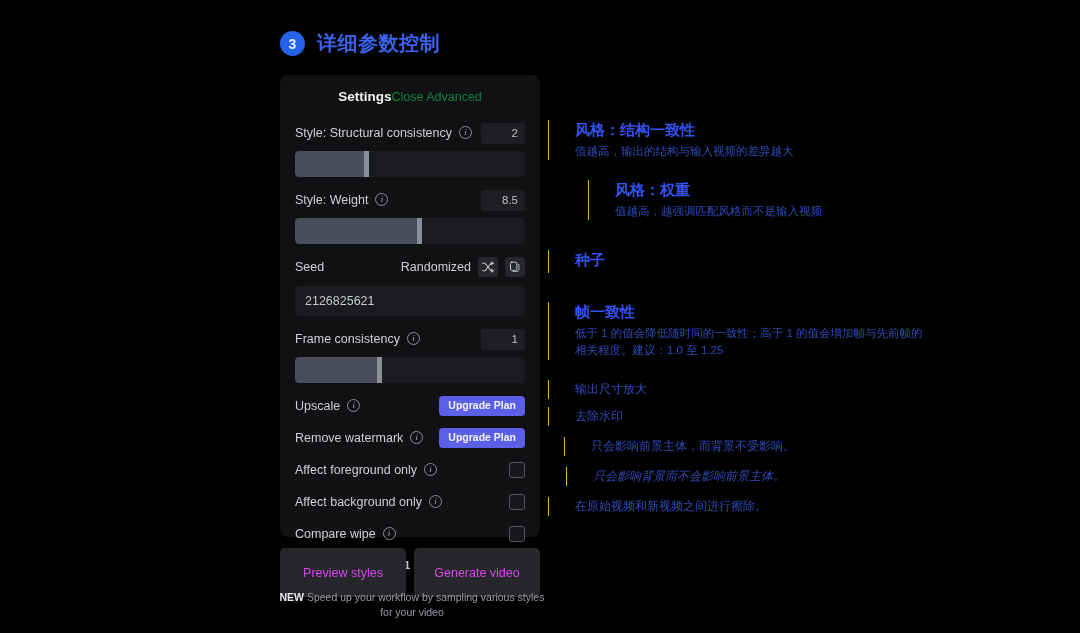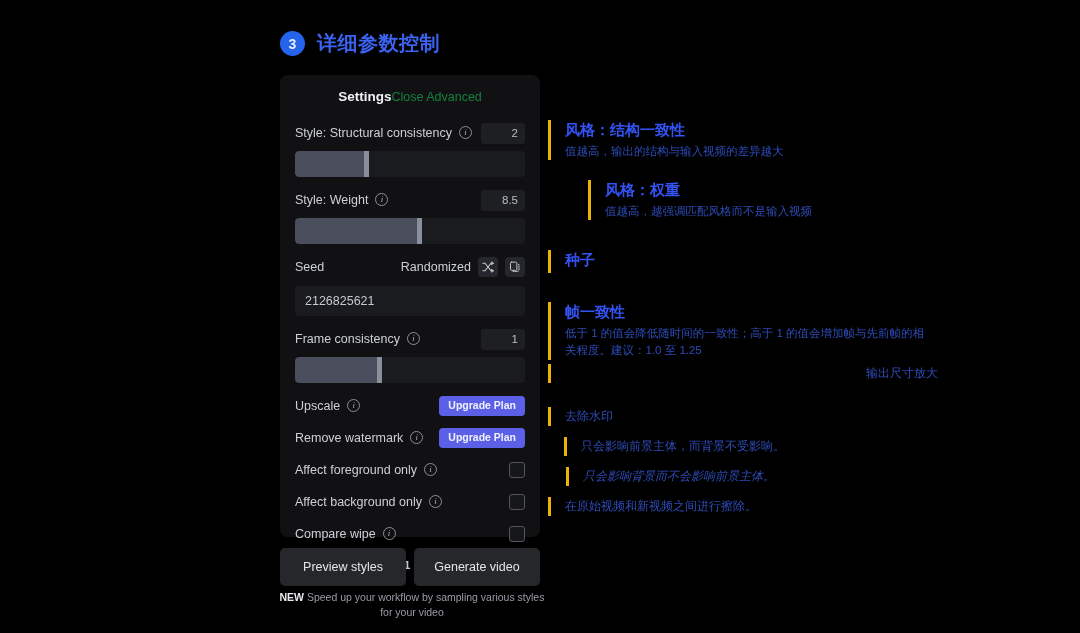--- a/index.html
+++ b/index.html
@@ -112,35 +112,35 @@
     color: #c5c8d4; font-size: 11.5px; font-weight: 600;
     letter-spacing: .1px;
   }
 
   
   .btn-row {
     position: absolute; left: 280px; top: 548px;
     width: 260px; display: flex; gap: 8px;
   }
   .big-btn {
-    flex: 1; height: 38px; background: #26272b; border-radius: 5px;
-    color: #e5e5e5; font-size: 12.5px;
+    flex: 1; height: 49px; background: #26272b; border-radius: 5px;
+    color: #d946ef; font-size: 12.5px;
     display: flex; align-items: center; justify-content: center;
   }
   .footnote {
     position: absolute; left: 272px; top: 590px; width: 280px;
     text-align: center; color: #9a9da8; font-size: 10.5px; line-height: 1.45;
   }
   .footnote b { color: #e9eaf0; font-weight: 700; }
 
   
   .annos { position: absolute; left: 548px; top: 120px; width: 400px; }
   .anno {
-    position: absolute; padding-left: 14px;
-    border-left: 3px solid #eab308;
+    position: absolute; padding-left: 26px;
+    border-left: 1px solid #eab308;
   }
   .anno-h {
     color: #3353f5; font-size: 15px; font-weight: 700;
     line-height: 1.3; margin-bottom: 3px;
   }
   .anno-p {
     color: #2d4bb8; font-size: 11.5px; line-height: 1.55;
   }
   .anno-single .anno-p { color: #2f4cbb; font-size: 12px; }
 </style>
@@ -284,21 +284,21 @@
 
     <div class="anno" style="top:130px; left:0; width:390px;">
       <div class="anno-h">种子</div>
     </div>
 
     <div class="anno" style="top:182px; left:0; width:385px;">
       <div class="anno-h">帧一致性</div>
       <div class="anno-p">低于 1 的值会降低随时间的一致性；高于 1 的值会增加帧与先前帧的相关程度。建议：1.0 至 1.25</div>
     </div>
 
-    <div class="anno anno-single" style="top:244px; left:0; width:390px;text-align:right;">
+    <div class="anno anno-single" style="top:260px; left:0; width:390px;">
       <div class="anno-p">输出尺寸放大</div>
     </div>
 
     <div class="anno anno-single" style="top:287px; left:0; width:390px;">
       <div class="anno-p">去除水印</div>
     </div>
 
     <div class="anno anno-single" style="top:317px; left:16px; width:390px;">
       <div class="anno-p">只会影响前景主体，而背景不受影响。</div>
     </div>

